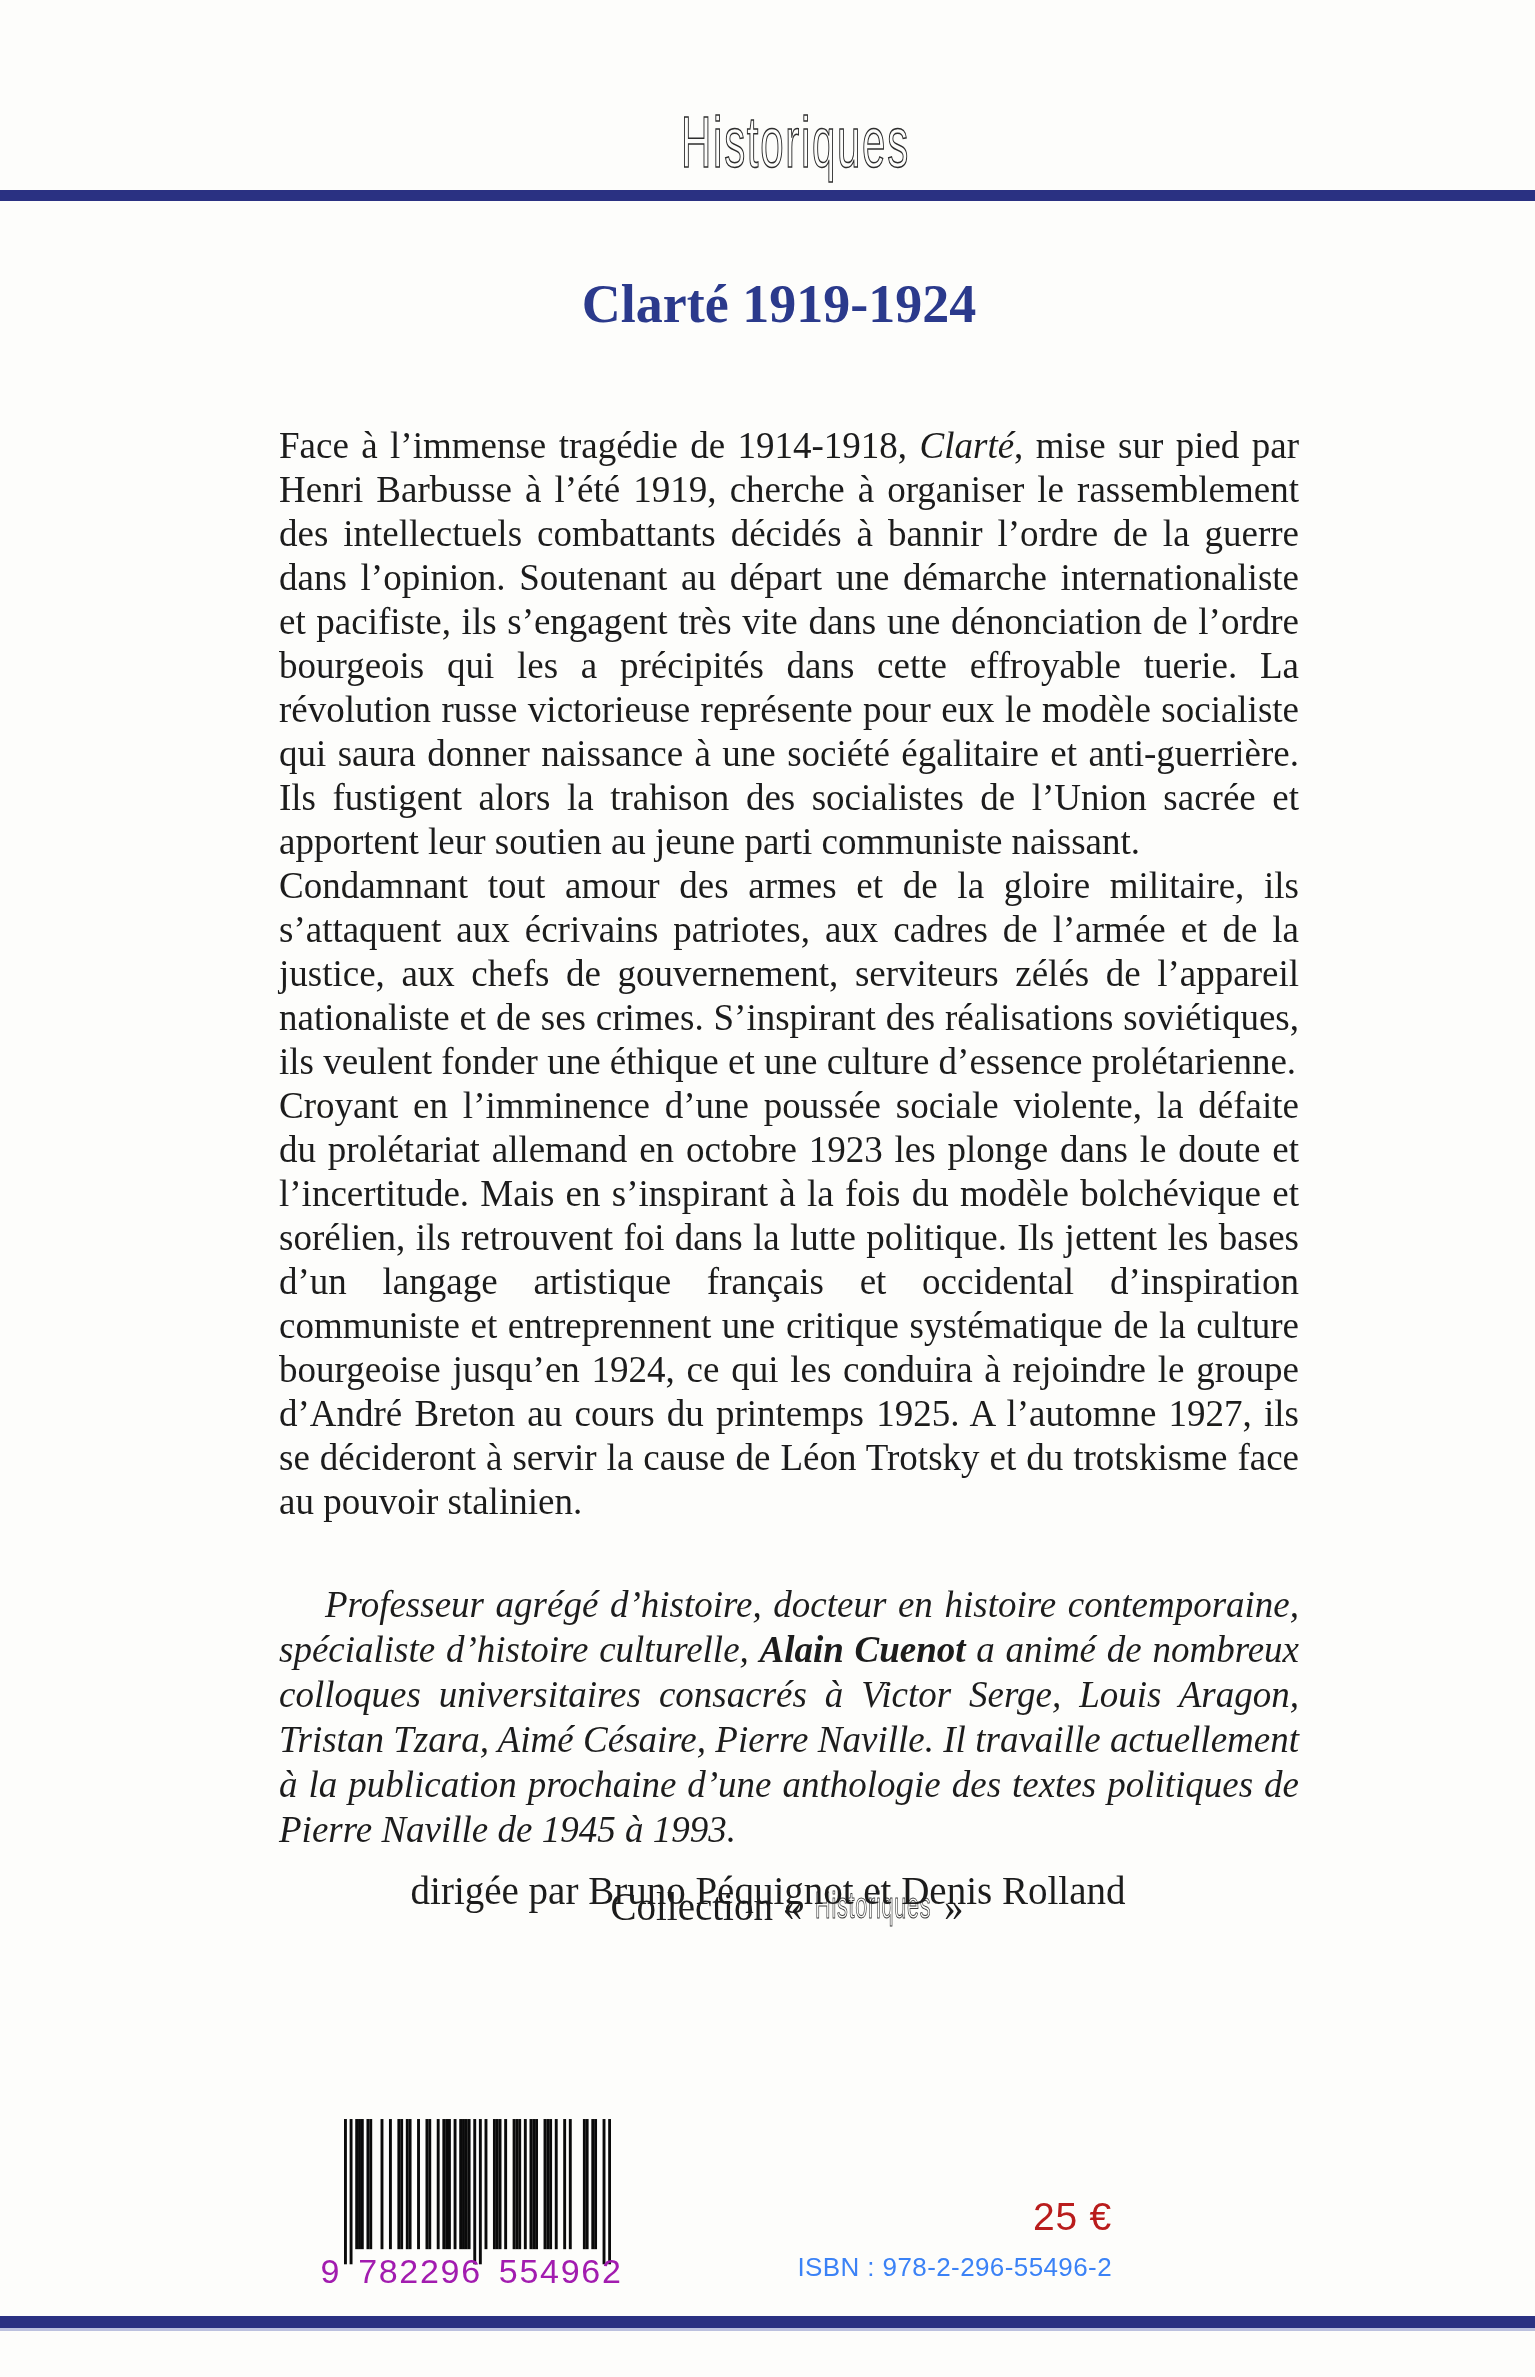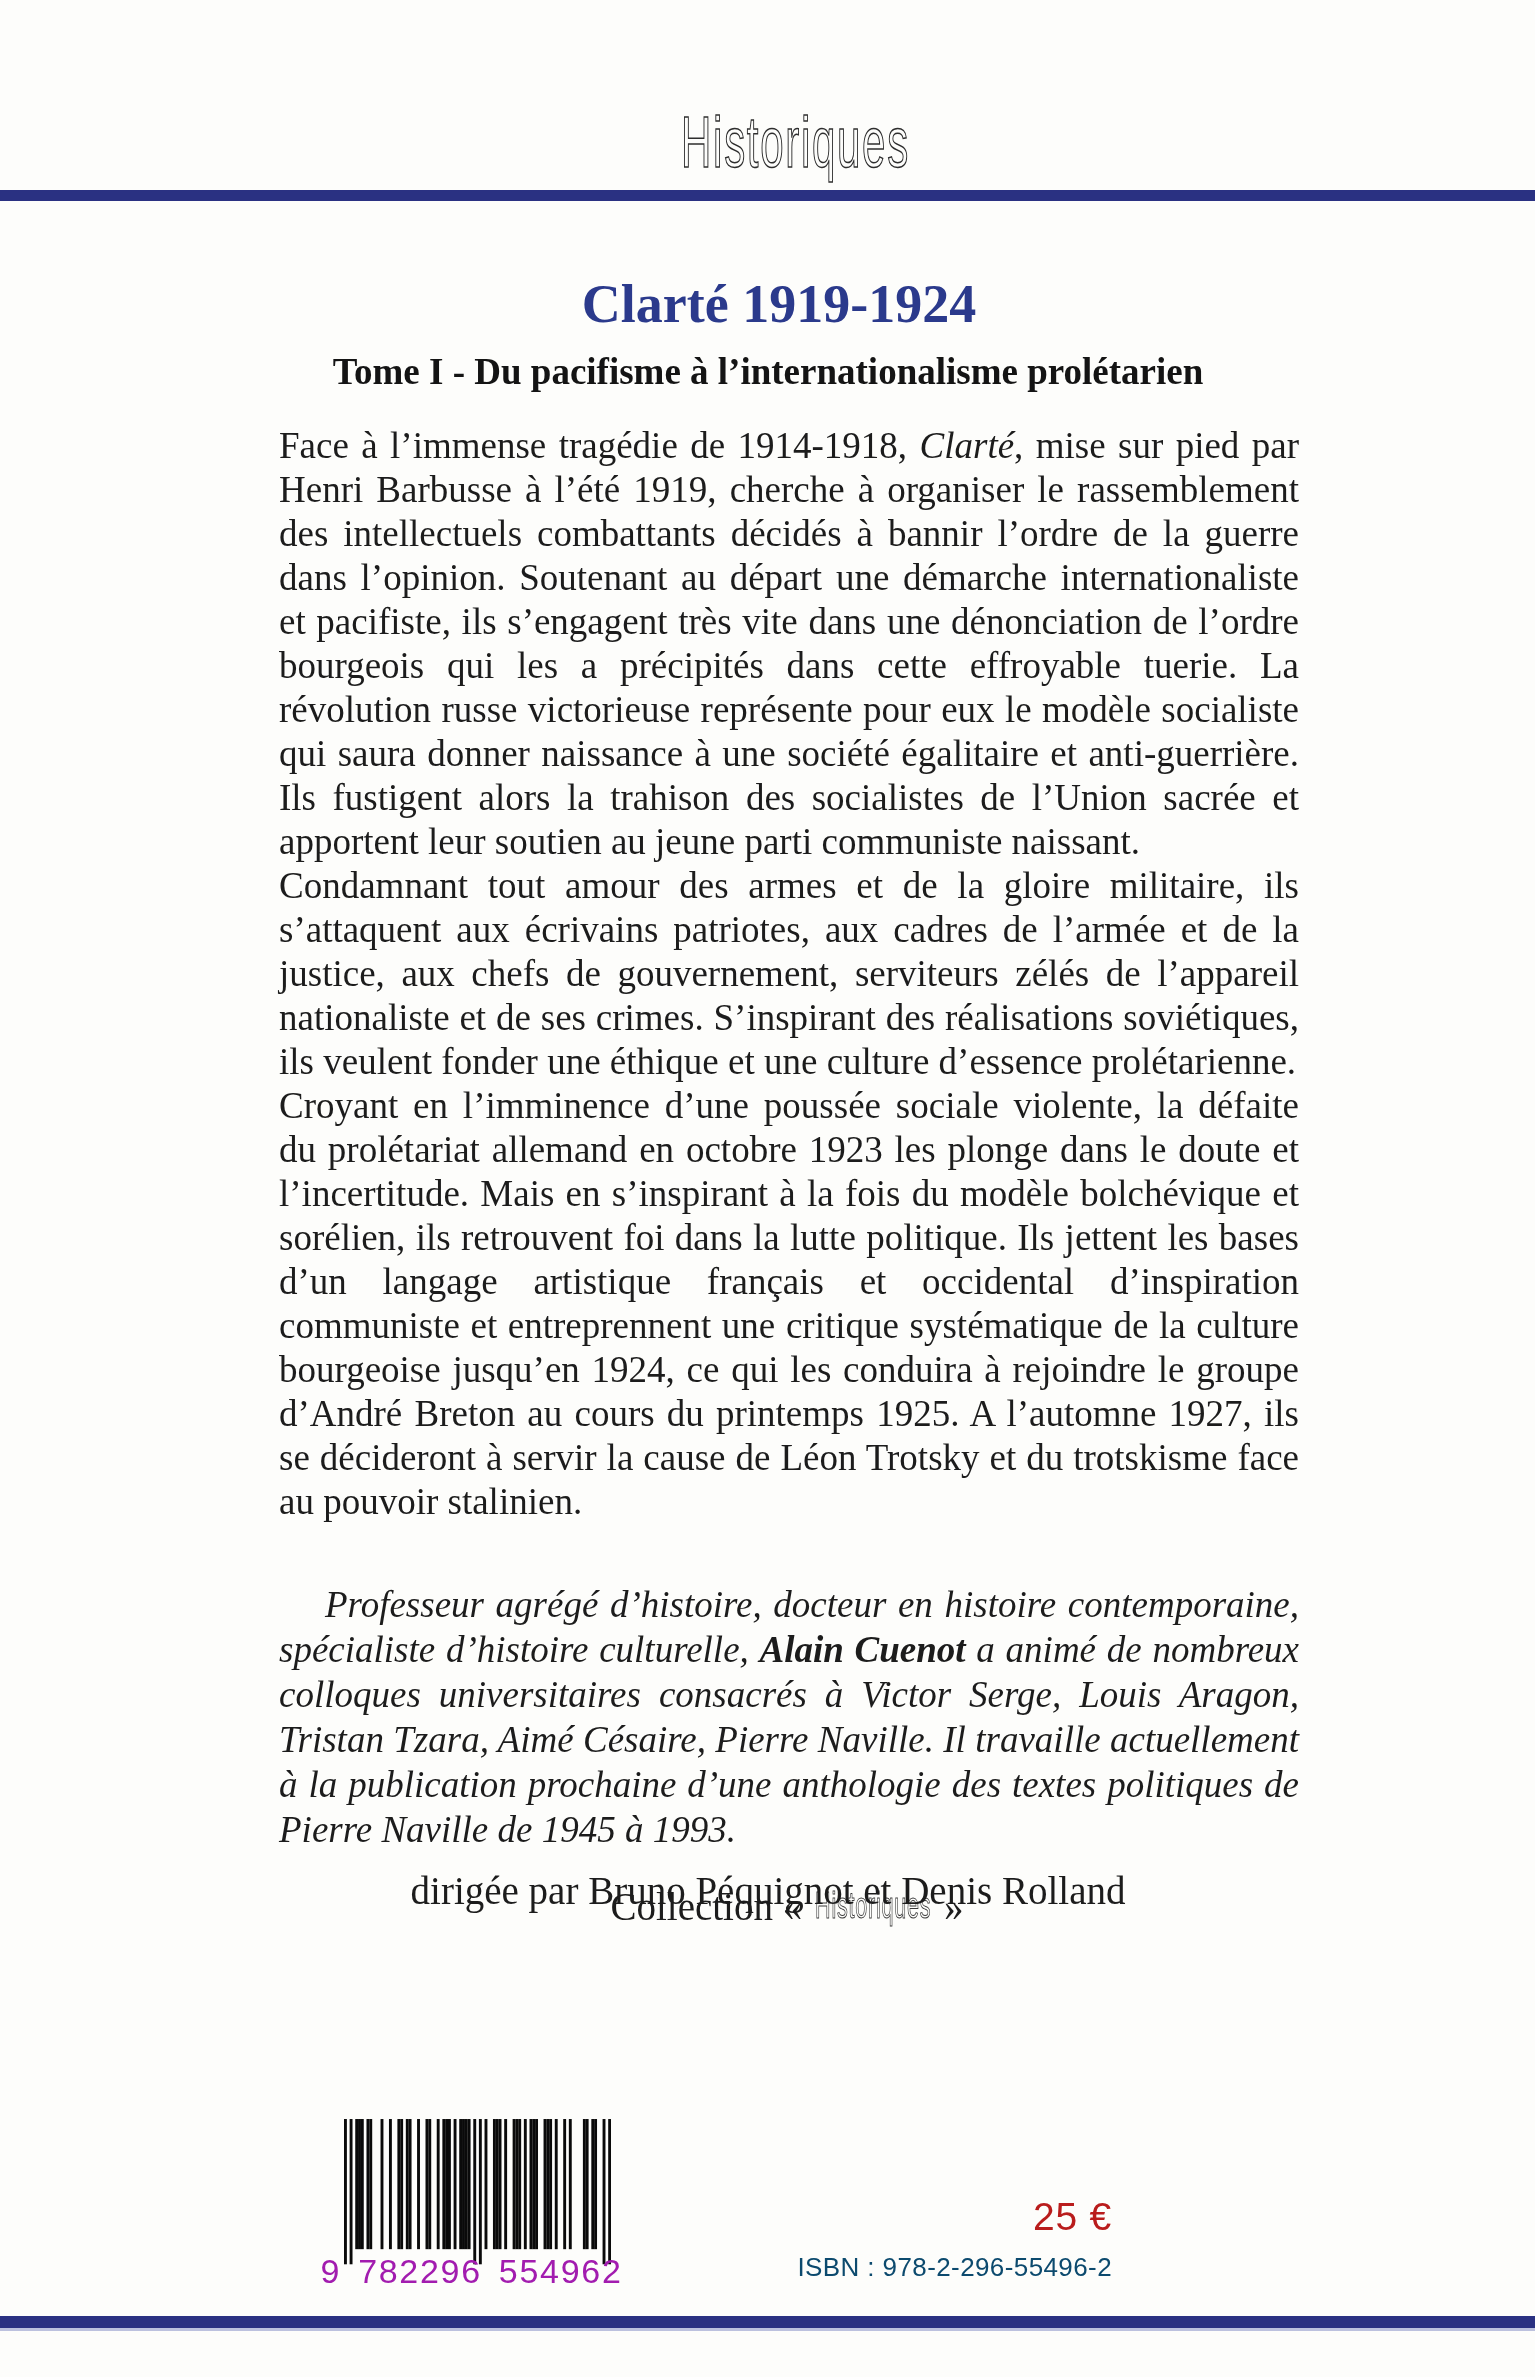--- a/index.html
+++ b/index.html
@@ -52,35 +52,34 @@
   .barcode svg{display:block;}
   .barcode-digits{
     font-family:"Liberation Sans", sans-serif;font-size:34px;color:#a21caf;
     letter-spacing:1.7px;word-spacing:5.9px;white-space:nowrap;
     margin-left:-23.5px;margin-top:-11.7px;line-height:1;
   }
   
   .price{position:absolute;right:424px;top:2197px;
     font-family:"Liberation Sans", sans-serif;font-size:39px;color:#b91c1c;line-height:1;letter-spacing:0.8px;}
   .isbn{position:absolute;right:424px;top:2254px;
-    font-family:"Liberation Sans", sans-serif;font-size:26px;color:#0c4a6e;line-height:1;letter-spacing:0.4px;}
+    font-family:"Liberation Sans", sans-serif;font-size:26px;color:#3b82f6;line-height:1;letter-spacing:0.4px;}
 </style>
 </head>
 <body>
 
 <div class="page">
 
   <div class="logo-wrap">
     <span class="logo-text">Historiques</span>
   </div>
 
   <div class="bar-top"></div>
 
   <div class="title">Clarté 1919-1924</div>
-  <div class="subtitle">Tome I - Du pacifisme à l’internationalisme prolétarien</div>
 
   <div class="synopsis">
     <p><span>Face à l’immense tragédie de 1914-1918, </span><i>Clarté</i><span>, mise sur pied par Henri Barbusse à l’été 1919, cherche à organiser le rassemblement des intellectuels combattants décidés à bannir l’ordre de la guerre dans l’opinion. Soutenant au départ une démarche internationaliste et pacifiste, ils s’engagent très vite dans une dénonciation de l’ordre bourgeois qui les a précipités dans cette effroyable tuerie. La révolution russe victorieuse représente pour eux le modèle socialiste qui saura donner naissance à une société égalitaire et anti-guerrière. Ils fustigent alors la trahison des socialistes de l’Union sacrée et apportent leur soutien au jeune parti communiste naissant.</span></p>
     <p>Condamnant tout amour des armes et de la gloire militaire, ils s’attaquent aux écrivains patriotes, aux cadres de l’armée et de la justice, aux chefs de gouvernement, serviteurs zélés de l’appareil nationaliste et de ses crimes. S’inspirant des réalisations soviétiques, ils veulent fonder une éthique et une culture d’essence prolétarienne.</p>
     <p>Croyant en l’imminence d’une poussée sociale violente, la défaite du prolétariat allemand en octobre 1923 les plonge dans le doute et l’incertitude. Mais en s’inspirant à la fois du modèle bolchévique et sorélien, ils retrouvent foi dans la lutte politique. Ils jettent les bases d’un langage artistique français et occidental d’inspiration communiste et entreprennent une critique systématique de la culture bourgeoise jusqu’en 1924, ce qui les conduira à rejoindre le groupe d’André Breton au cours du printemps 1925. A l’automne 1927, ils se décideront à servir la cause de Léon Trotsky et du trotskisme face au pouvoir stalinien.</p>
   </div>
 
   <div class="bio">
     <p><span>Professeur agrégé d’histoire, docteur en histoire contemporaine, spécialiste d’histoire culturelle, </span><b>Alain Cuenot</b><span> a animé de nombreux colloques universitaires consacrés à Victor Serge, Louis Aragon, Tristan Tzara, Aimé Césaire, Pierre Naville. Il travaille actuellement à la publication prochaine d’une anthologie des textes politiques de Pierre Naville de 1945 à 1993.</span></p>
   </div>

